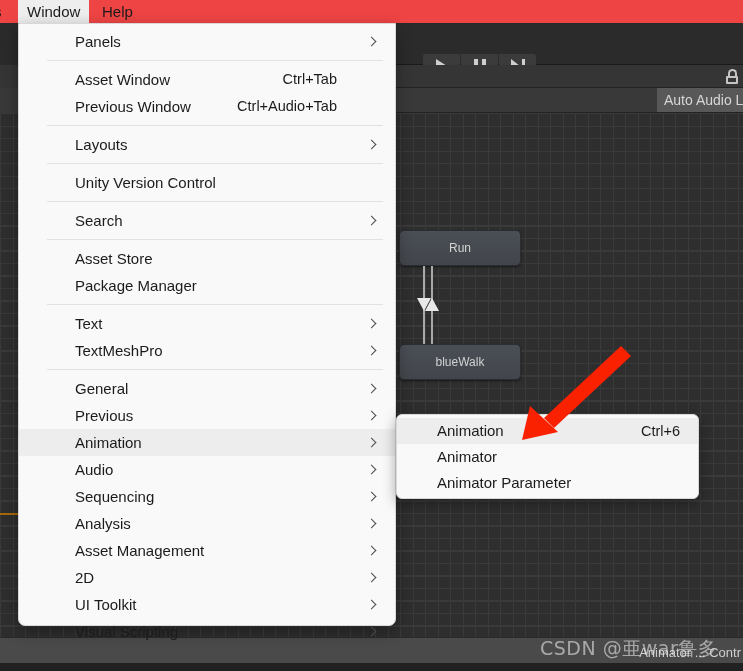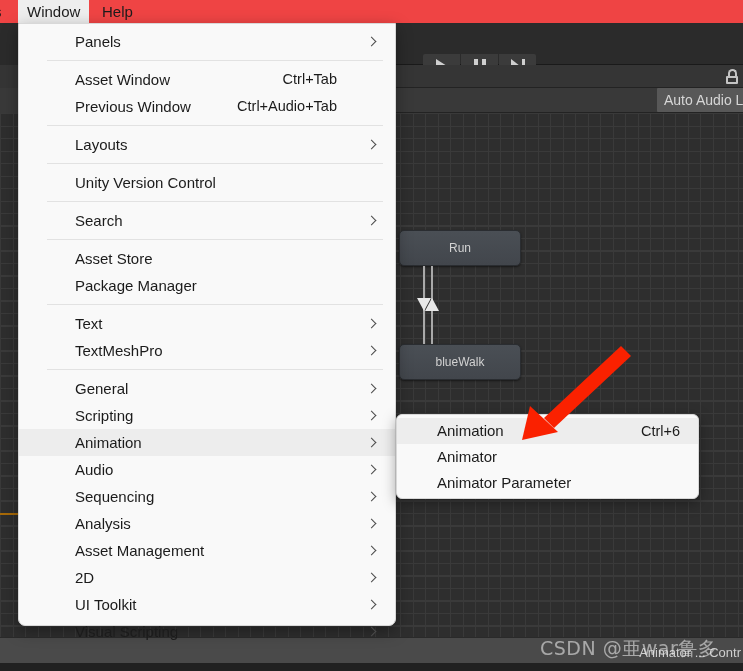--- a/index.html
+++ b/index.html
@@ -279,21 +279,21 @@
       <div class="menu-sep"></div>
       <div class="menu-item"><span>Search</span><span class="chev"></span></div>
       <div class="menu-sep"></div>
       <div class="menu-item"><span>Asset Store</span></div>
       <div class="menu-item"><span>Package Manager</span></div>
       <div class="menu-sep"></div>
       <div class="menu-item"><span>Text</span><span class="chev"></span></div>
       <div class="menu-item"><span>TextMeshPro</span><span class="chev"></span></div>
       <div class="menu-sep"></div>
       <div class="menu-item"><span>General</span><span class="chev"></span></div>
-      <div class="menu-item"><span>Scripting</span><span class="chev"></span></div>
+      <div class="menu-item"><span>Previous</span><span class="chev"></span></div>
       <div class="menu-item highlight"><span>Animation</span><span class="chev"></span></div>
       <div class="menu-item"><span>Audio</span><span class="chev"></span></div>
       <div class="menu-item"><span>Sequencing</span><span class="chev"></span></div>
       <div class="menu-item"><span>Analysis</span><span class="chev"></span></div>
       <div class="menu-item"><span>Asset Management</span><span class="chev"></span></div>
       <div class="menu-item"><span>2D</span><span class="chev"></span></div>
       <div class="menu-item"><span>UI Toolkit</span><span class="chev"></span></div>
       <div class="menu-item"><span>Visual Scripting</span><span class="chev"></span></div>
     </div>
 

